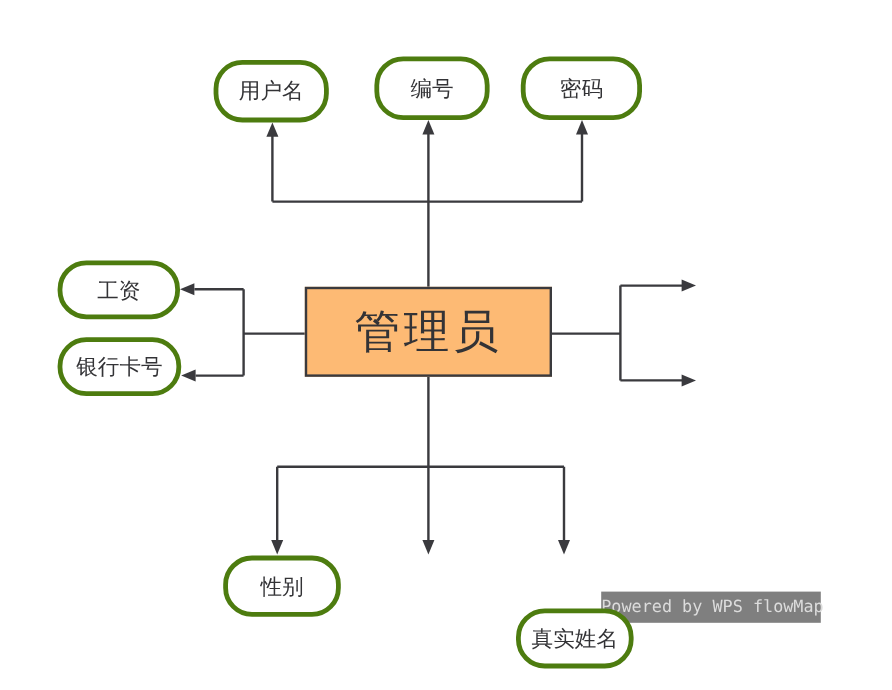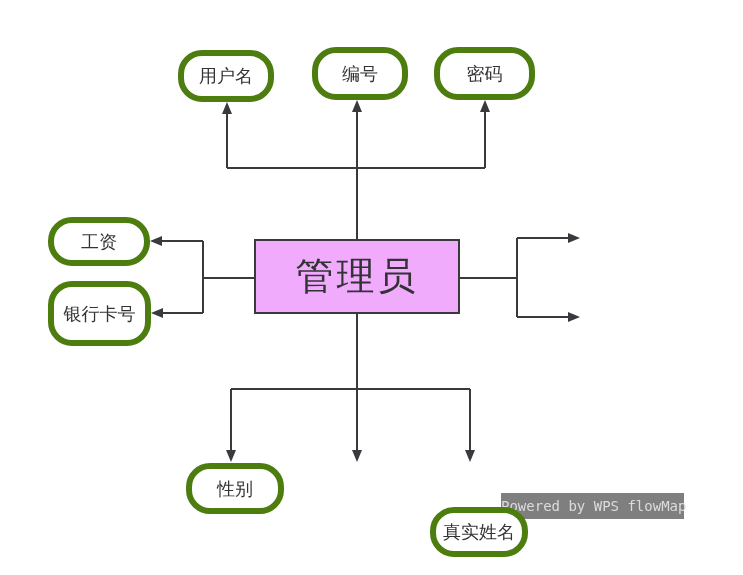--- a/index.html
+++ b/index.html
@@ -31,52 +31,52 @@
     font-size: 14px;
     line-height: 26px;
     text-align: center;
     white-space: nowrap;
     z-index: 2;
   }
 
   .node {
     position: absolute;
     background: #ffffff;
-    border: 6px solid #4d7c0f;
+    border: 4px solid #4d7c0f;
     border-radius: 24px;
     display: flex;
     align-items: center;
     justify-content: center;
     color: #333336;
     font-size: 18px;
     white-space: nowrap;
     z-index: 3;
   }
 
   .center-box {
     position: absolute;
     left: 254px; top: 239px;
     width: 206px; height: 75px;
-    background: #f0abfc;
+    background: #fdba74;
     border: 2px solid #3a3a3e;
     display: flex;
     align-items: center;
     justify-content: center;
     color: #333336;
     font-size: 38px;
     letter-spacing: 3px;
     white-space: nowrap;
     z-index: 3;
   }
 
   .n-username    { left: 178px; top: 50px;  width: 96px;  height: 52px; }
   .n-number      { left: 312px; top: 47px;  width: 96px;  height: 53px; }
   .n-password    { left: 434px; top: 47px;  width: 101px; height: 53px; }
   .n-salary      { left: 48px;  top: 217px; width: 102px; height: 49px; font-family: Liberation Serif, serif; }
-  .n-bankcard    { left: 48px;  top: 281px; width: 103px; height: 65px; }
+  .n-bankcard    { left: 48px;  top: 281px; width: 103px; height: 49px; }
   .n-familytitle { left: 581px; top: 216px; width: 99px;  height: 49px; }
   .n-role        { left: 581px; top: 290px; width: 101px; height: 50px; }
   .n-gender      { left: 186px; top: 463px; width: 98px;  height: 51px; }
   .n-age         { left: 308px; top: 463px; width: 99px;  height: 51px; }
   .n-realname    { left: 430px; top: 463px; width: 98px;  height: 50px; margin-top: 44px; }
 </style>
 </head>
 <body>
 
 <div class="canvas">

